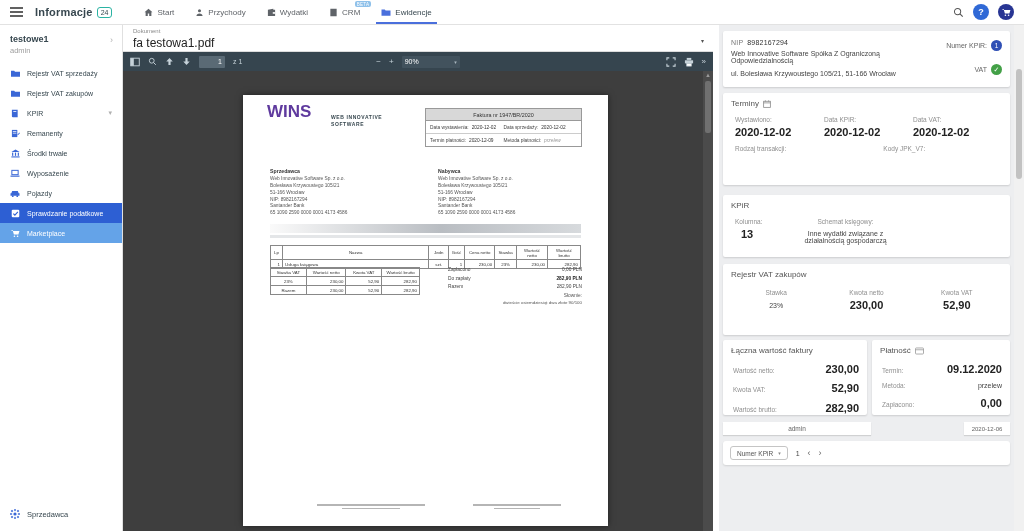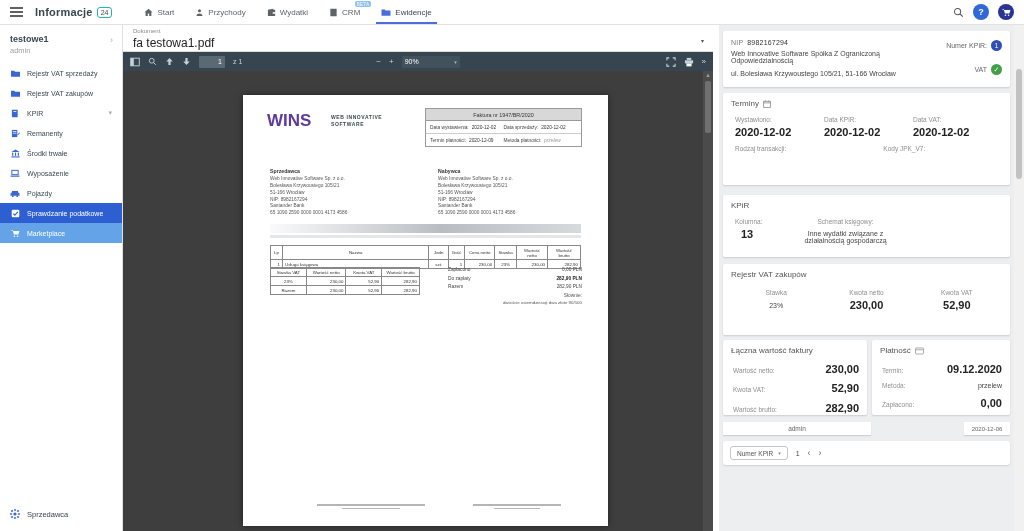--- a/index.html
+++ b/index.html
@@ -57,21 +57,21 @@
   .zoom-select { display:flex; align-items:center; background:#42525d; height:12px; padding:0 3px; border-radius:1px; width:58px; justify-content:space-between; cursor:pointer; }
   .zoom-val { font-size:7px; color:#fff; }
   .zoom-caret { font-size:5px; color:#aab7bf; }
 
   .canvas { flex:1; background:#3e3e3e; position:relative; overflow:hidden; }
   .canvas-scroll { position:absolute; right:0; top:0; bottom:0; width:10px; background:#4b4b4b; }
   .canvas-scroll .arr { display:block; text-align:center; color:#9a9a9a; font-size:6px; line-height:8px; }
   .canvas-thumb { position:absolute; top:10px; left:2px; width:6px; height:52px; background:#707070; border-radius:2px; }
 
   .page { position:absolute; left:120px; top:24px; width:365px; height:431px; background:#fff; box-shadow:0 0 6px rgba(0,0,0,.5); }
-  .inv-logo { position:absolute; left:24px; top:16px; font-size:17px; font-weight:800; color:#5f3a9e; letter-spacing:0px; }
+  .inv-logo { position:absolute; left:24px; top:7px; font-size:17px; font-weight:800; color:#5f3a9e; letter-spacing:0px; }
   .inv-logo-sub { position:absolute; left:88px; top:19px; font-size:5px; font-weight:bold; color:#37474f; letter-spacing:.6px; line-height:6.5px; }
   .inv-meta { position:absolute; left:182px; top:13px; width:157px; border:1px solid #999; font-size:4.8px; color:#444; background:#fff; }
   .inv-meta-title { background:#d8d8d8; border-bottom:1px solid #999; text-align:center; padding:2.5px 0; font-size:5.4px; color:#333; }
   .inv-meta-row { display:flex; padding:3.5px 4px; border-bottom:1px solid #ccc; }
   .inv-meta-row:last-child { border-bottom:none; }
   .meta-pair { display:flex; gap:3px; width:50%; }
   .mv { color:#333; }
   .mv-lite { color:#999; font-style:italic; }
   .inv-addr { position:absolute; top:73px; font-size:4.8px; color:#555; line-height:6.8px; }
   .addr-seller { left:27px; }

